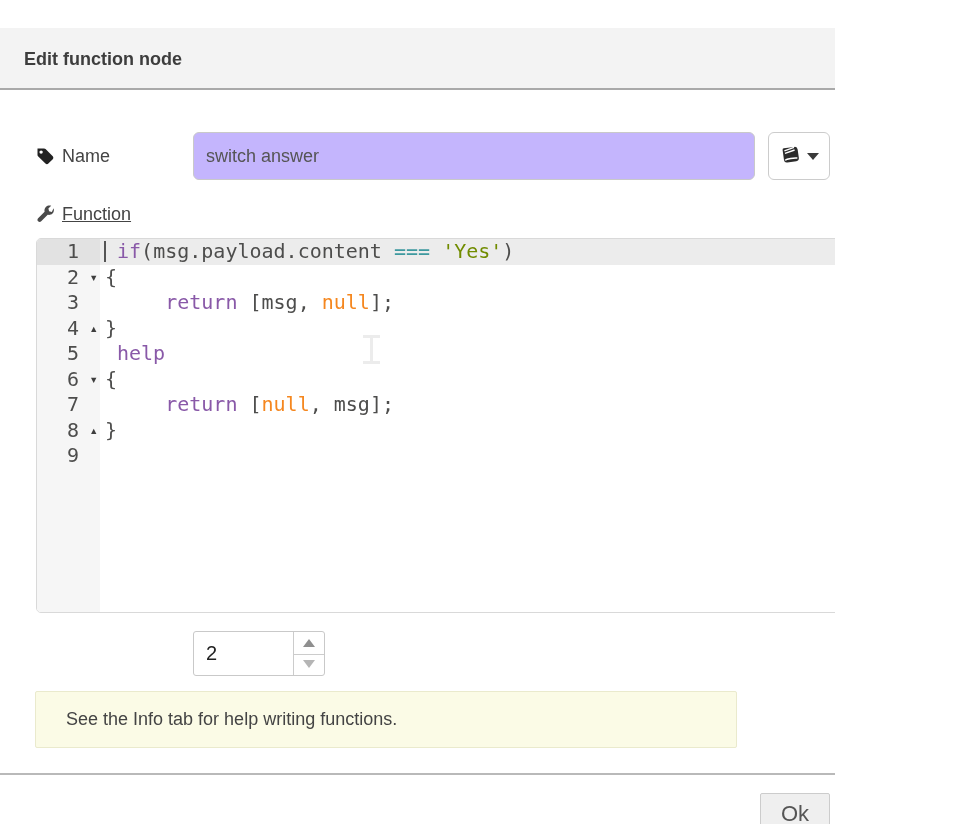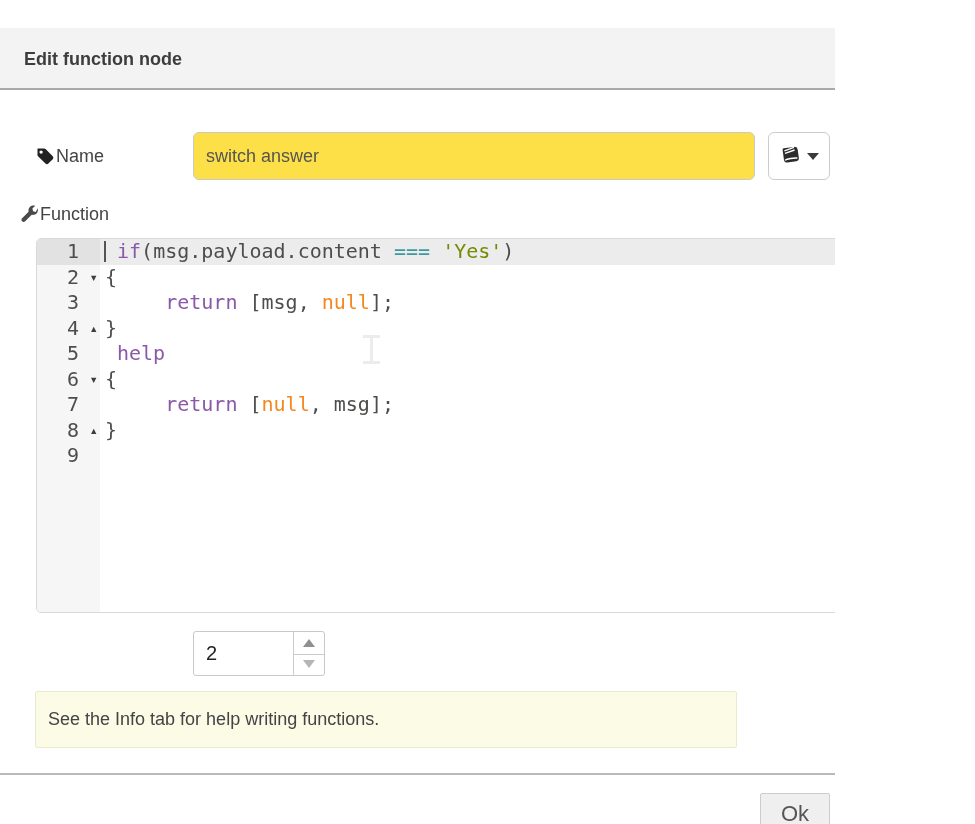--- a/index.html
+++ b/index.html
@@ -5,27 +5,27 @@
   html,body{margin:0;padding:0;background:#fff;}
   .dialog{position:relative;width:835px;height:824px;background:#fff;
     font-family:"Liberation Sans",sans-serif;color:#444;overflow:hidden;margin-top:28px;}
 
   
   .hdr{position:absolute;left:0;top:0;width:100%;height:62px;background:#f3f3f3;
     border-bottom:2px solid #a9a9a9;box-sizing:border-box;}
   .hdr-title{position:absolute;left:24px;top:0;line-height:62px;font-size:18px;font-weight:bold;color:#3d3d3d;}
 
   
-  .lblrow{position:absolute;display:flex;align-items:center;gap:1px;font-size:18px;color:#444;}
+  .lblrow{position:absolute;display:flex;align-items:center;gap:7px;font-size:18px;color:#444;}
   .icon{display:inline-flex;align-items:center;justify-content:center;}
 
   
   .name-input{position:absolute;left:193px;top:104px;width:562px;height:48px;box-sizing:border-box;
     border:1px solid #c9c9c9;border-radius:6px;padding:0 12px;font-size:18px;color:#555;
-    font-family:"Liberation Sans",sans-serif;outline:none;background:#fde047;}
+    font-family:"Liberation Sans",sans-serif;outline:none;background:#c4b5fd;}
   .lib-btn{position:absolute;left:768px;top:104px;width:62px;height:48px;box-sizing:border-box;
     background:#fff;border:1px solid #ccc;border-radius:6px;display:flex;align-items:center;justify-content:center;gap:6px;cursor:pointer;}
   .caret-down{width:0;height:0;border-left:6px solid transparent;border-right:6px solid transparent;border-top:7px solid #3a3a3a;}
 
   
   .editor{position:absolute;left:36px;top:210px;width:905px;height:375px;box-sizing:border-box;
     border:1px solid #d9d9d9;border-radius:5px;background:#fff;overflow:hidden;
     font-family:"DejaVu Sans Mono",monospace;font-size:20px;}
   .ed-gutter-bg{position:absolute;left:0;top:0;bottom:0;width:63px;background:#f6f6f6;}
   .ed-lines{position:absolute;left:0;top:0;right:0;}
@@ -58,21 +58,21 @@
   .spin-btns{position:absolute;right:0;top:0;bottom:0;width:30px;border-left:1px solid #ccc;}
   .spin-up,.spin-down{position:absolute;left:0;right:0;height:50%;display:flex;align-items:center;justify-content:center;cursor:pointer;}
   .spin-up{top:0;border-bottom:1px solid #ccc;}
   .spin-down{bottom:0;}
   .tri-up{width:0;height:0;border-left:6px solid transparent;border-right:6px solid transparent;border-bottom:8px solid #8f8f8f;}
   .tri-down{width:0;height:0;border-left:6px solid transparent;border-right:6px solid transparent;border-top:8px solid #b5b5b5;}
 
   
   .tip{position:absolute;left:35px;top:663px;width:702px;height:57px;box-sizing:border-box;
     background:#fbfbe6;border:1px solid #eaeacd;border-radius:2px;display:flex;align-items:center;
-    padding-left:12px;font-size:18px;color:#444;}
+    padding-left:30px;font-size:18px;color:#444;}
 
   
   .footer-line{position:absolute;left:0;top:745px;width:100%;height:2px;background:#b9b9b9;}
   .btn{position:absolute;top:765px;height:41px;box-sizing:border-box;background:#efefef;border:1px solid #ccc;
     border-radius:2px;font-size:22px;color:#555;font-family:"Liberation Sans",sans-serif;cursor:pointer;
     display:flex;align-items:center;justify-content:center;}
   .btn-ok{left:760px;width:70px;}
   .btn-cancel{left:840px;width:110px;}
 </style>
 </head>
@@ -99,21 +99,21 @@
       <svg width="21" height="20" viewBox="0 0 21 20" style="transform:rotate(-8deg);">
         <path d="M5 1.5 H15.5 a3 3 0 0 1 3 3 V13 a3 3 0 0 1-3 3 H6.5 A3 3 0 0 1 3.5 13 V3 A1.5 1.5 0 0 1 5 1.5 z" fill="#2b2b2b"></path>
         <path d="M5.2 4 l10-2" stroke="#fff" stroke-width="1.4" fill="none"></path>
         <path d="M5.4 6.6 l10-2" stroke="#fff" stroke-width="1.4" fill="none"></path>
         <path d="M4.6 13.4 c2-1.2 9-1.2 12.4-0.4" stroke="#fff" stroke-width="1.4" fill="none"></path>
       </svg>
     </span>
     <span class="caret-down"></span>
   </div>
 
-  <div class="lblrow" style="left:20px;top:172px;height:28px;">
+  <div class="lblrow" style="left:36px;top:172px;height:28px;text-decoration:underline;">
     <span class="icon">
       <svg width="19" height="19" viewBox="0 0 19 19">
         <path d="M17.6 3.2 c0.7 1.8 0.3 3.9-1.1 5.3 c-1.3 1.3-3.1 1.7-4.8 1.3 L5.2 16.3 c-0.85 0.85-2.25 0.85-3.1 0 c-0.85-0.85-0.85-2.25 0-3.1 L8.6 6.7 C8.2 5 8.6 3.2 9.9 1.9 c1.4-1.4 3.5-1.8 5.3-1.1 L12.4 3.6 l0.7 2.7 2.7 0.7 z" fill="#4a4a4a"></path>
       </svg>
     </span>
     <span>Function</span>
   </div>
 
   <div class="editor" style="--c-keyword: #8959a8; --c-operator: #3e999f; --c-string: #718c00; --c-constant: #f5871f; --c-text: #4d4d4c;">
     <div class="ed-gutter-bg"></div>

